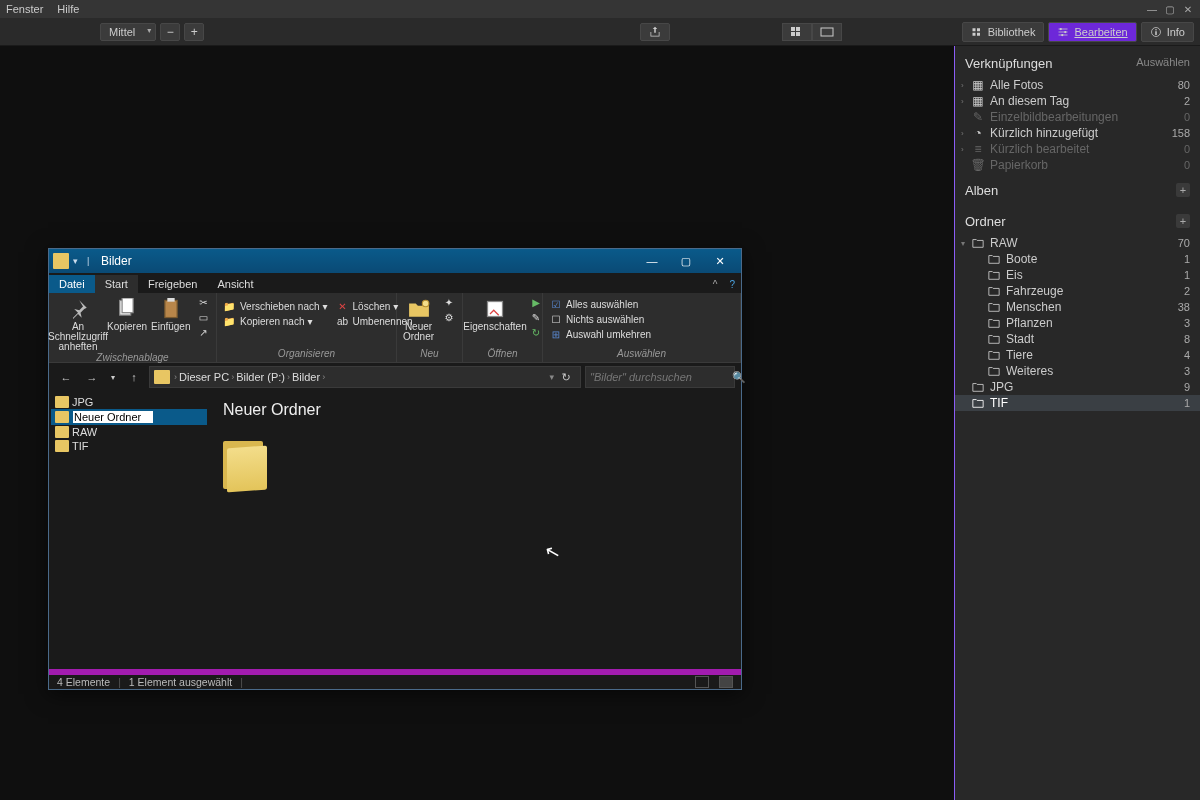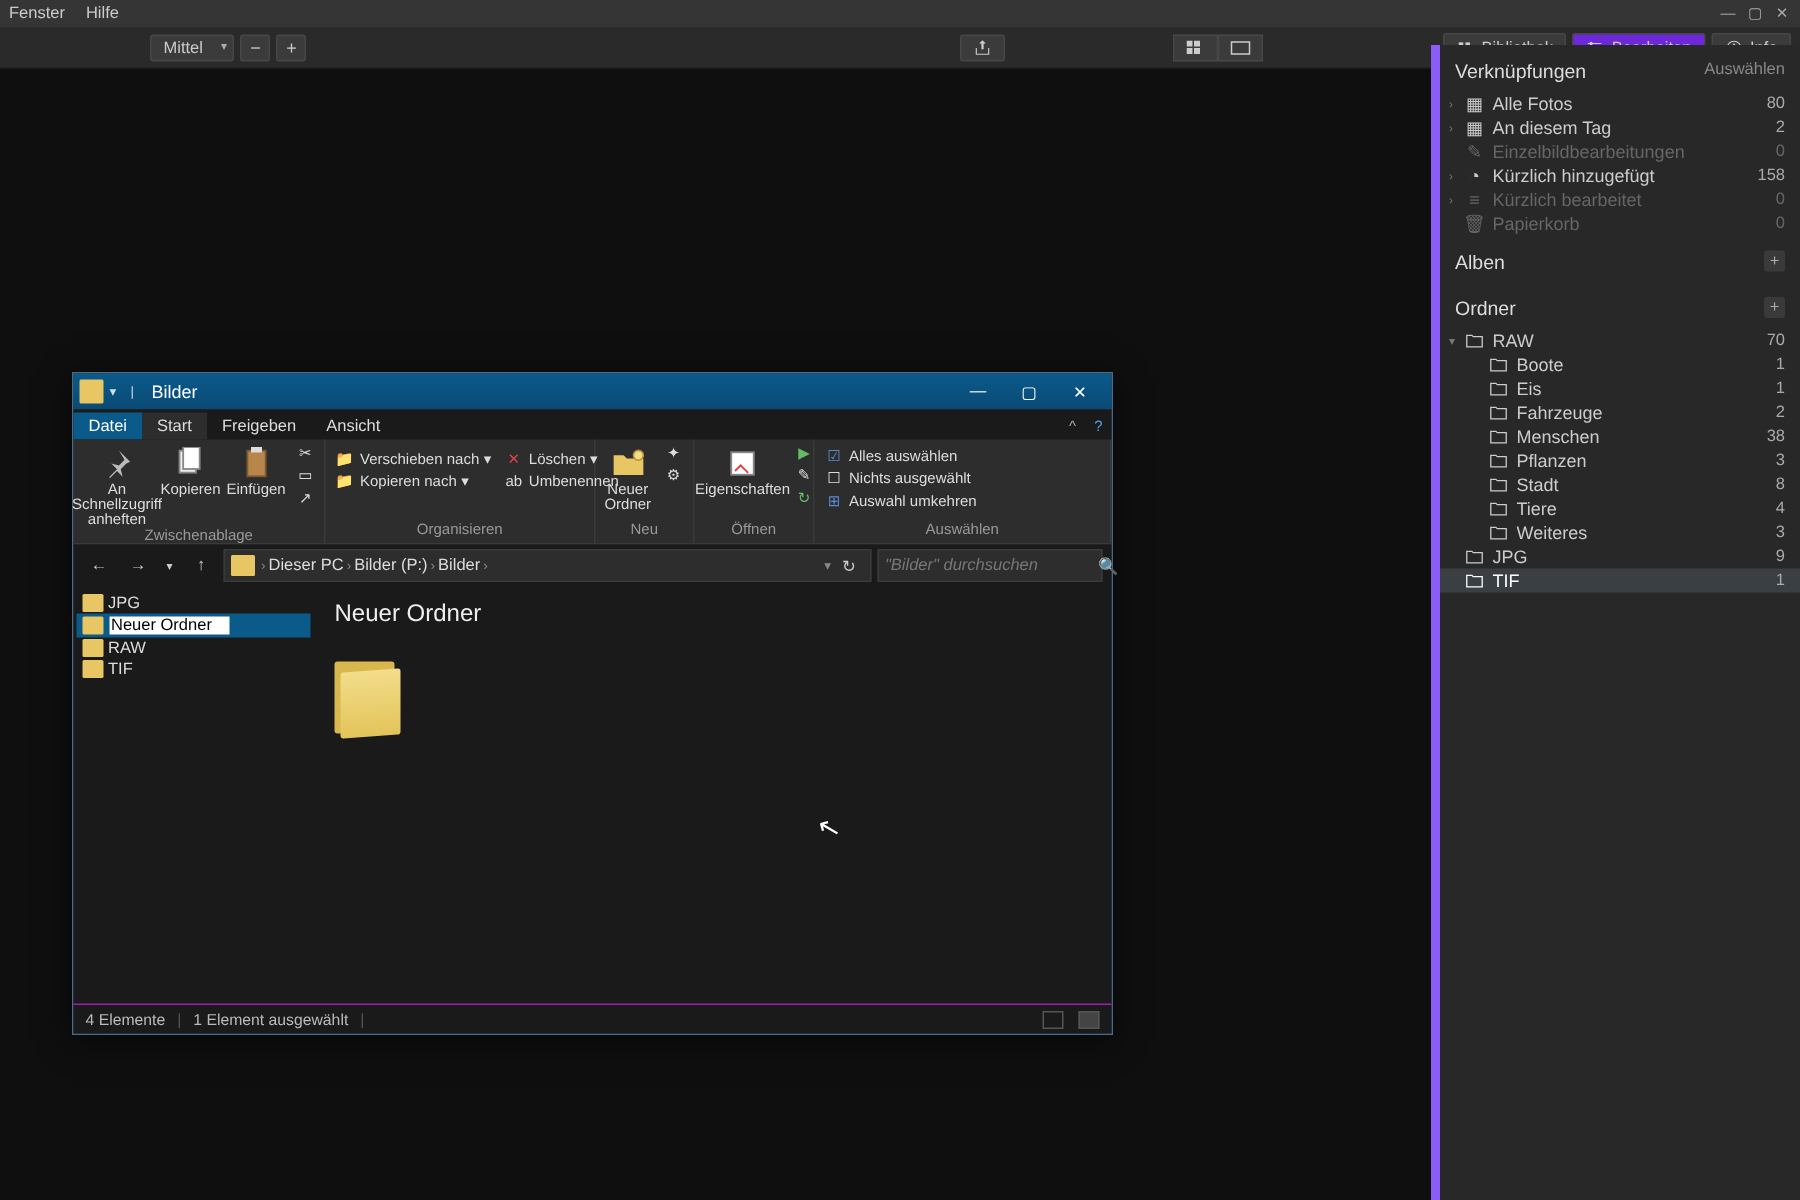--- a/index.html
+++ b/index.html
@@ -26,21 +26,21 @@
 .mode-btn svg { width: 12px; height: 12px; }
 
 
 .content { position: absolute; top: 46px; left: 0; right: 246px; bottom: 0; background: #0f0f0f; }
 
 
 .filter-bar { position: absolute; top: 74px; right: 258px; font-size: 11px; color: #bbb; display: flex; gap: 14px; }
 .filter-bar span.fval::after { content: " ▾"; font-size: 8px; color: #777; }
 
 
-.right-panel { position: absolute; top: 30px; right: 0; bottom: 0; width: 246px; background: #282828; border-left: 6px solid #8b5cf6; overflow-y: auto; font-size: 12px; }
+.right-panel { position: absolute; top: 46px; right: 0; bottom: 0; width: 246px; background: #282828; border-left: 1px solid #8b5cf6; overflow-y: auto; font-size: 12px; }
 .panel-section-hdr { display: flex; justify-content: space-between; padding: 10px 10px 6px 10px; color: #ddd; font-size: 13px; }
 .panel-section-hdr .act { font-size: 11px; color: #888; cursor: pointer; }
 .link-row, .folder-row { display: flex; align-items: center; padding: 1px 10px 1px 6px; cursor: pointer; color: #ccc; position: relative; }
 .folder-row.sel { background: #3a3f44; color: #fff; }
 .row-expand { width: 10px; font-size: 8px; color: #777; }
 .row-icon { width: 14px; height: 14px; margin-right: 5px; display: flex; align-items: center; justify-content: center; }
 .row-icon svg { width: 12px; height: 12px; }
 .row-label { flex: 1; white-space: nowrap; overflow: hidden; }
 .row-count { color: #aaa; font-size: 11px; }
 .link-row.dim { color: #666; }
@@ -59,21 +59,21 @@
 .exp-tabs { height: 20px; background: #1a1a1a; display: flex; align-items: flex-end; font-size: 11px; }
 .exp-tab { padding: 3px 10px; color: #ddd; cursor: pointer; }
 .exp-tab.file { background: #0a5a8a; color: #fff; }
 .exp-tab.active { background: #2d2d2d; }
 .exp-tabs .spacer { flex: 1; }
 .exp-tabs .rbn-ctrl { padding: 3px 6px; font-size: 10px; color: #aaa; }
 
 .ribbon { height: 70px; background: #2d2d2d; display: flex; font-size: 10px; color: #ddd; border-bottom: 1px solid #3a3a3a; }
 .rgroup { border-right: 1px solid #3a3a3a; display: flex; flex-direction: column; padding: 2px 4px; }
 .rgroup .items { display: flex; gap: 4px; flex: 1; align-items: flex-start; }
-.rgroup .glabel { text-align: center; font-size: 10px; color: #999; padding-bottom: 1px; }
+.rgroup .glabel { text-align: center; font-size: 10px; color: #999; padding-bottom: 1px; font-style: italic; }
 .rbtn-lg { display: flex; flex-direction: column; align-items: center; width: 50px; gap: 1px; cursor: pointer; padding-top:2px; }
 .rbtn-lg .ricon { width: 24px; height: 24px; display: flex; align-items: center; justify-content: center; }
 .rbtn-lg .rlabel { text-align: center; line-height: 1.0; font-size:10px; }
 .rbtn-sm-col { display: flex; flex-direction: column; gap: 1px; }
 .rbtn-sm { display: flex; align-items: center; gap: 3px; font-size: 10px; padding: 0 2px; cursor: pointer; white-space: nowrap; }
 .rbtn-sm .sicon { width: 14px; height: 14px; display: flex; align-items: center; justify-content: center; }
 
 .exp-nav { height: 28px; background: #1a1a1a; display: flex; align-items: center; padding: 0 6px; gap: 4px; font-size: 11px; }
 .nav-arrow { width: 22px; height: 20px; display: flex; align-items: center; justify-content: center; color: #ccc; cursor: pointer; }
 .breadcrumb { flex: 1; background: #2d2d2d; border: 1px solid #3a3a3a; height: 22px; display: flex; align-items: center; padding: 0 4px; gap: 2px; }
@@ -95,21 +95,21 @@
 .exp-main { flex: 1; padding: 10px 14px; position: relative; }
 .sel-title { font-size: 16px; color: #eee; }
 .sel-sub { font-size: 11px; color: #aaa; margin-top: 1px; }
 .big-folder { width: 46px; height: 60px; margin-top: 14px; position: relative; }
 .big-folder .back { position: absolute; left: 0; top: 8px; width: 40px; height: 48px; background: #d9b74f; border-radius: 2px; }
 .big-folder .front { position: absolute; left: 4px; top: 14px; width: 40px; height: 44px; background: linear-gradient(#f3dd8a,#e3c45a); border-radius: 2px; transform: skewY(-4deg); }
 .meta-row { display: flex; gap: 10px; font-size: 11px; margin-top: 14px; }
 .meta-row .mlab { color: #999; }
 .cursor-arrow { position: absolute; left: 336px; top: 150px; font-size: 18px; color: #fff; transform: rotate(-15deg); }
 
-.exp-status { height: 20px; background: #1a1a1a; border-top: 1px solid #a21caf; display: flex; align-items: center; font-size: 10.5px; color: #bbb; padding: 0 8px; gap: 8px; }
+.exp-status { height: 20px; background: #1a1a1a; border-top: 6px solid #a21caf; display: flex; align-items: center; font-size: 10.5px; color: #bbb; padding: 0 8px; gap: 8px; }
 .exp-status .sep { color: #555; }
 .exp-status .spacer { flex: 1; }
 .status-view { width: 14px; height: 12px; border: 1px solid #555; margin-left: 2px; }
 
 svg { fill: currentColor; }
 </style>
 </head>
 <body>
 
 <div class="app-menubar">
@@ -487,21 +487,21 @@
 
     <div class="rgroup" style="flex:1">
       <div class="items">
         <div class="rbtn-sm-col" style="padding-top:2px">
           <div class="rbtn-sm">
               <span class="sicon" style="color:#5a8ad4">☑</span>
               <span>Alles auswählen</span>
             </div>
           <div class="rbtn-sm">
               <span class="sicon">☐</span>
-              <span>Nichts ausgewählt</span>
+              <span>Nichts auswählen</span>
             </div>
           <div class="rbtn-sm">
               <span class="sicon" style="color:#5a8ad4">⊞</span>
               <span>Auswahl umkehren</span>
             </div>
         </div>
       </div>
       <div class="glabel">Auswählen</div>
     </div>
   </div>

